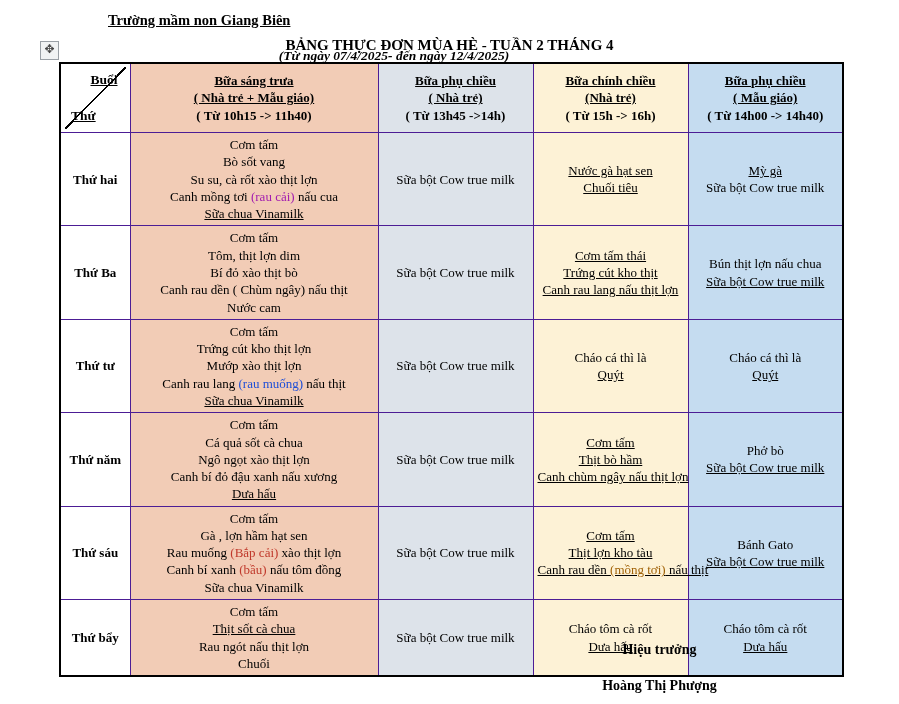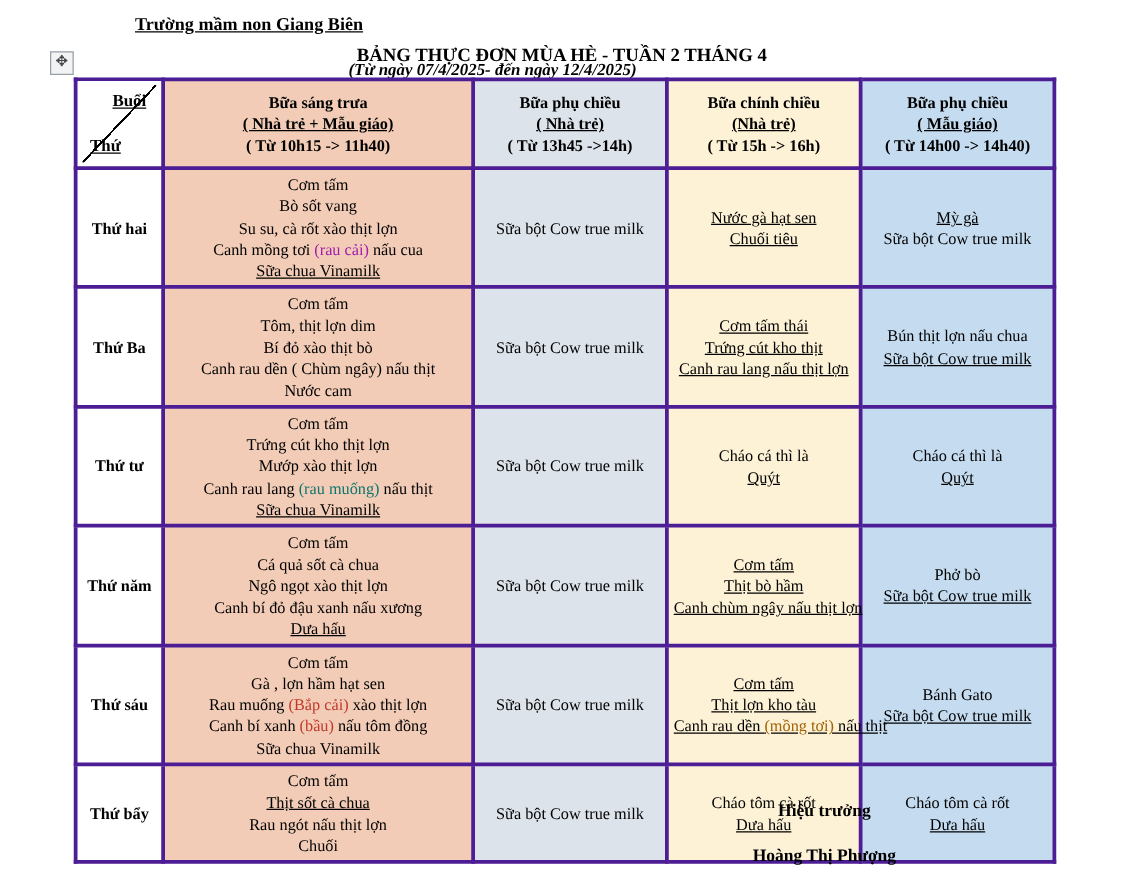--- a/index.html
+++ b/index.html
@@ -75,21 +75,21 @@
     top: 62px;
     width: 783px;
   }
   table.menu {
     border-collapse: collapse;
     table-layout: fixed;
     width: 783px;
     border: 2px solid #000;
   }
   table.menu td, table.menu th {
-    border: 3px solid #4c1d95;
+    border: 1px solid #4c1d95;
     vertical-align: middle;
     text-align: center;
     padding: 3px 4px;
     font-size: 13px;
     line-height: 1.33;
   }
   .col-day   { width: 70px; }
   .col-brk   { width: 248px; }
   .col-snack { width: 155px; }
   .col-lunch { width: 155px; }
@@ -130,21 +130,21 @@
     bottom: 4px;
     font-weight: bold;
     font-size: 13.5px;
     text-decoration: underline;
   }
   .hd-brk   { background: #f2ccb6; }
   .hd-snack { background: #dde3ea; }
   .hd-lunch { background: #fdf2d6; margin-top: 14px; }
   .hd-snack2{ background: #c5dcf0; }
 
-  .hd-line1 { }
+  .hd-line1 { text-decoration: underline; }
   .hd-line2 { text-decoration: underline; }
   .hd-line3 { font-weight: bold; }
 
   
   td.day {
     font-weight: bold;
     background: #ffffff;
     font-size: 13.5px;
   }
   td.brk   { background: #f2ccb6; text-align: center; }
@@ -276,21 +276,21 @@
             <span class="line u">Sữa bột Cow true milk</span>
           </td>
         </tr>
 
         <tr>
           <td class="day">Thứ tư</td>
           <td class="brk">
             <span class="line">Cơm tấm</span>
             <span class="line">Trứng cút kho thịt  lợn</span>
             <span class="line">Mướp xào thịt lợn</span>
-            <span class="line">Canh  rau lang <span style="color:#0f766e">(rau muống)</span> nấu  thịt</span>
+            <span class="line">Canh  rau lang <span style="color:#1d4ed8">(rau muống)</span> nấu  thịt</span>
             <span class="line u">Sữa chua Vinamilk</span>
           </td>
           <td class="snack">
             <span class="line">Sữa bột Cow true milk</span>
           </td>
           <td class="lunch">
             <span class="line">Cháo cá thì là</span>
             <span class="line u">Quýt</span>
           </td>
           <td class="snack2">

